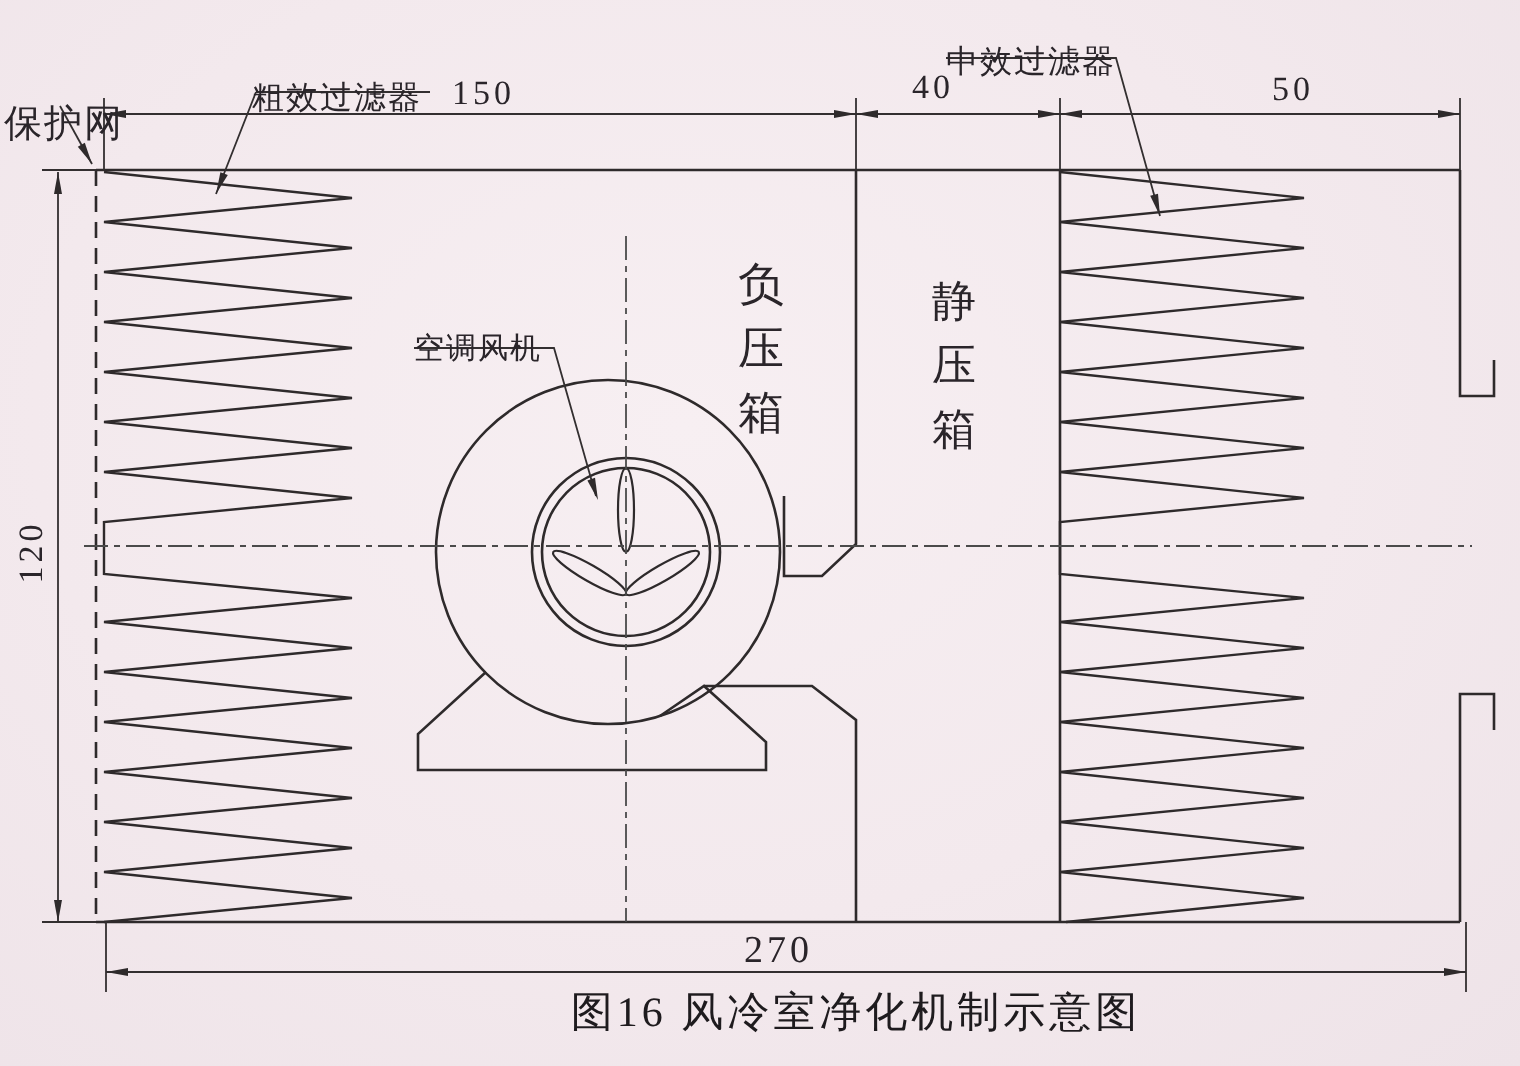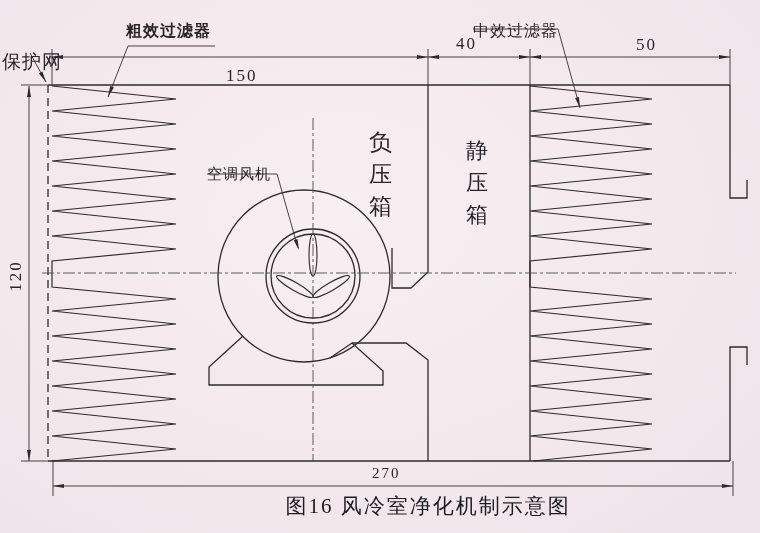--- a/index.html
+++ b/index.html
@@ -108,23 +108,23 @@
     <g fill="#2e2a2b" stroke="none">
       <polygon points="46,82 38.9,73.4 42.4,71.4"></polygon>
       <polygon points="108,97 110.2,86.1 113.9,87.5"></polygon>
       <polygon points="580,108 575.1,97.9 579,96.9"></polygon>
       <polygon points="299,250 293.7,240.2 297.5,238.9"></polygon>
     </g>
   </svg>
 
   <div class="lbl cjk" style="left:2px;top:37px;font-size:19px;">保护网</div>
 
-  <div class="lbl cjk" style="left:126px;top:9px;font-weight:bold;">粗效过滤器</div>
+  <div class="lbl cjk" style="left:126px;top:27px;">粗效过滤器</div>
 
-  <div class="lbl num" style="left:226px;top:37px;margin-top:29px;">150</div>
+  <div class="lbl num" style="left:226px;top:37px;">150</div>
 
   <div class="lbl cjk" style="left:473px;top:9px;">中效过滤器</div>
 
   <div class="lbl num" style="left:456px;top:34px;">40</div>
 
   <div class="lbl num" style="left:636px;top:35px;">50</div>
 
   <div class="lbl num" id="dim-120" style="left:0px;top:266px;">120</div>
 
   <div class="lbl cjk" style="left:207px;top:153px;font-size:15px;text-align:right;">空调风机</div>
@@ -134,17 +134,17 @@
     <span>压</span>
     <span>箱</span>
   </div>
 
   <div class="lbl vtext" style="left:466px;top:135px;font-size:22px;">
     <span>静</span>
     <span>压</span>
     <span>箱</span>
   </div>
 
-  <div class="lbl num" style="left:372px;top:465px;font-size:15px;">270</div>
+  <div class="lbl num" style="left:372px;top:465px;font-size:19px;">270</div>
 
   <div class="lbl" id="caption">图16 风冷室净化机制示意图</div>
 
 </div>
 
 </body></html>

